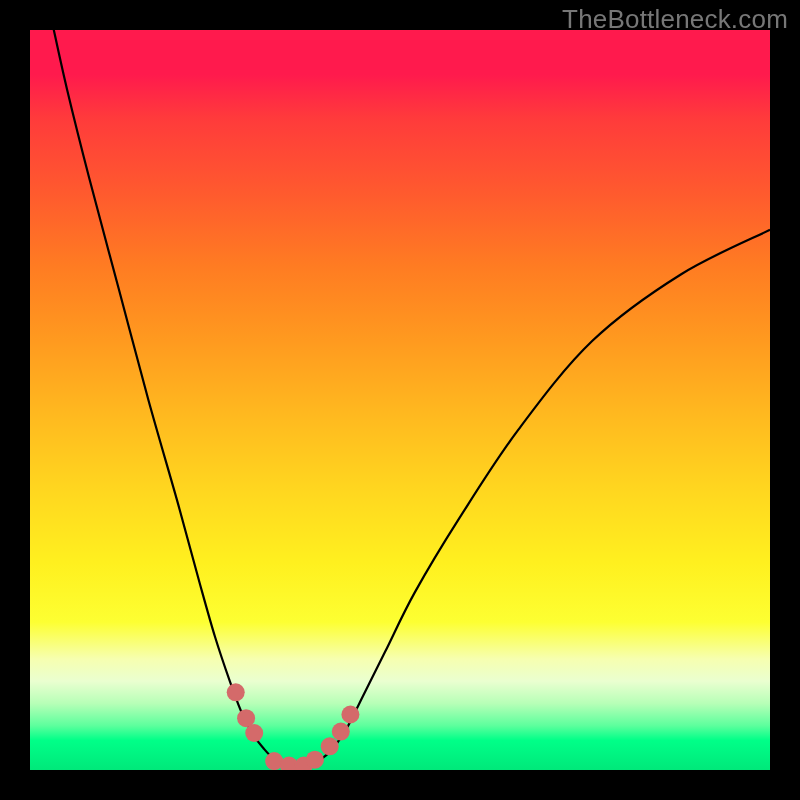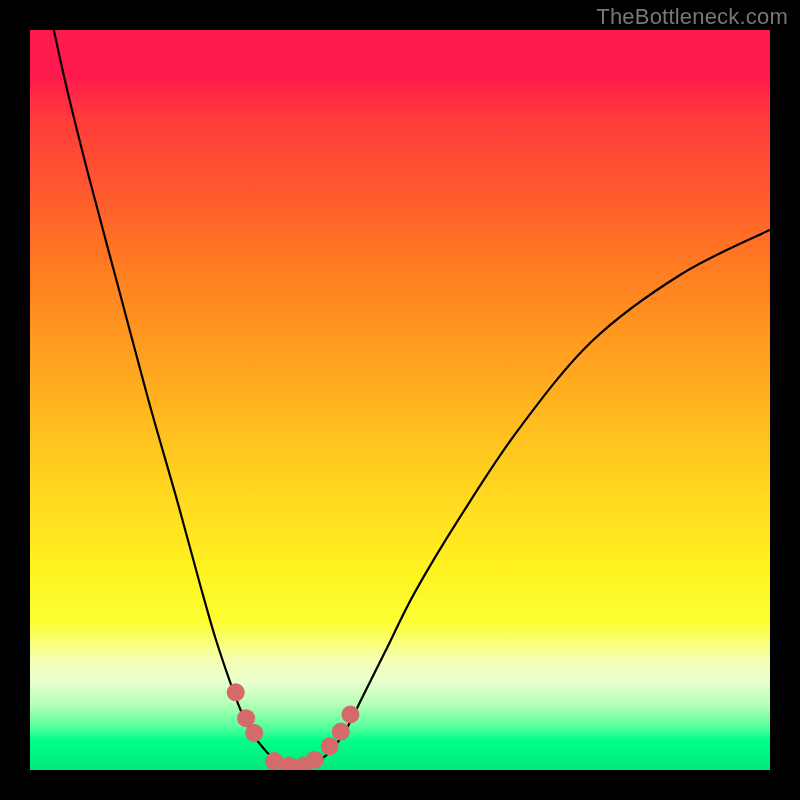--- a/index.html
+++ b/index.html
@@ -48,21 +48,21 @@
       #5dff9d 94%,
       #00ff88 96%,
       #00e87a 100%
     );
   }
   .watermark {
     position: absolute;
     top: 4px;
     right: 12px;
     color: #777;
-    font-size: 22px;
+    font-size: 26px;
     font-weight: 500;
     letter-spacing: 0.2px;
     z-index: 10;
     text-align: center;
   }
   svg.curves {
     position: absolute;
     inset: 0;
   }
   .curve-line {

